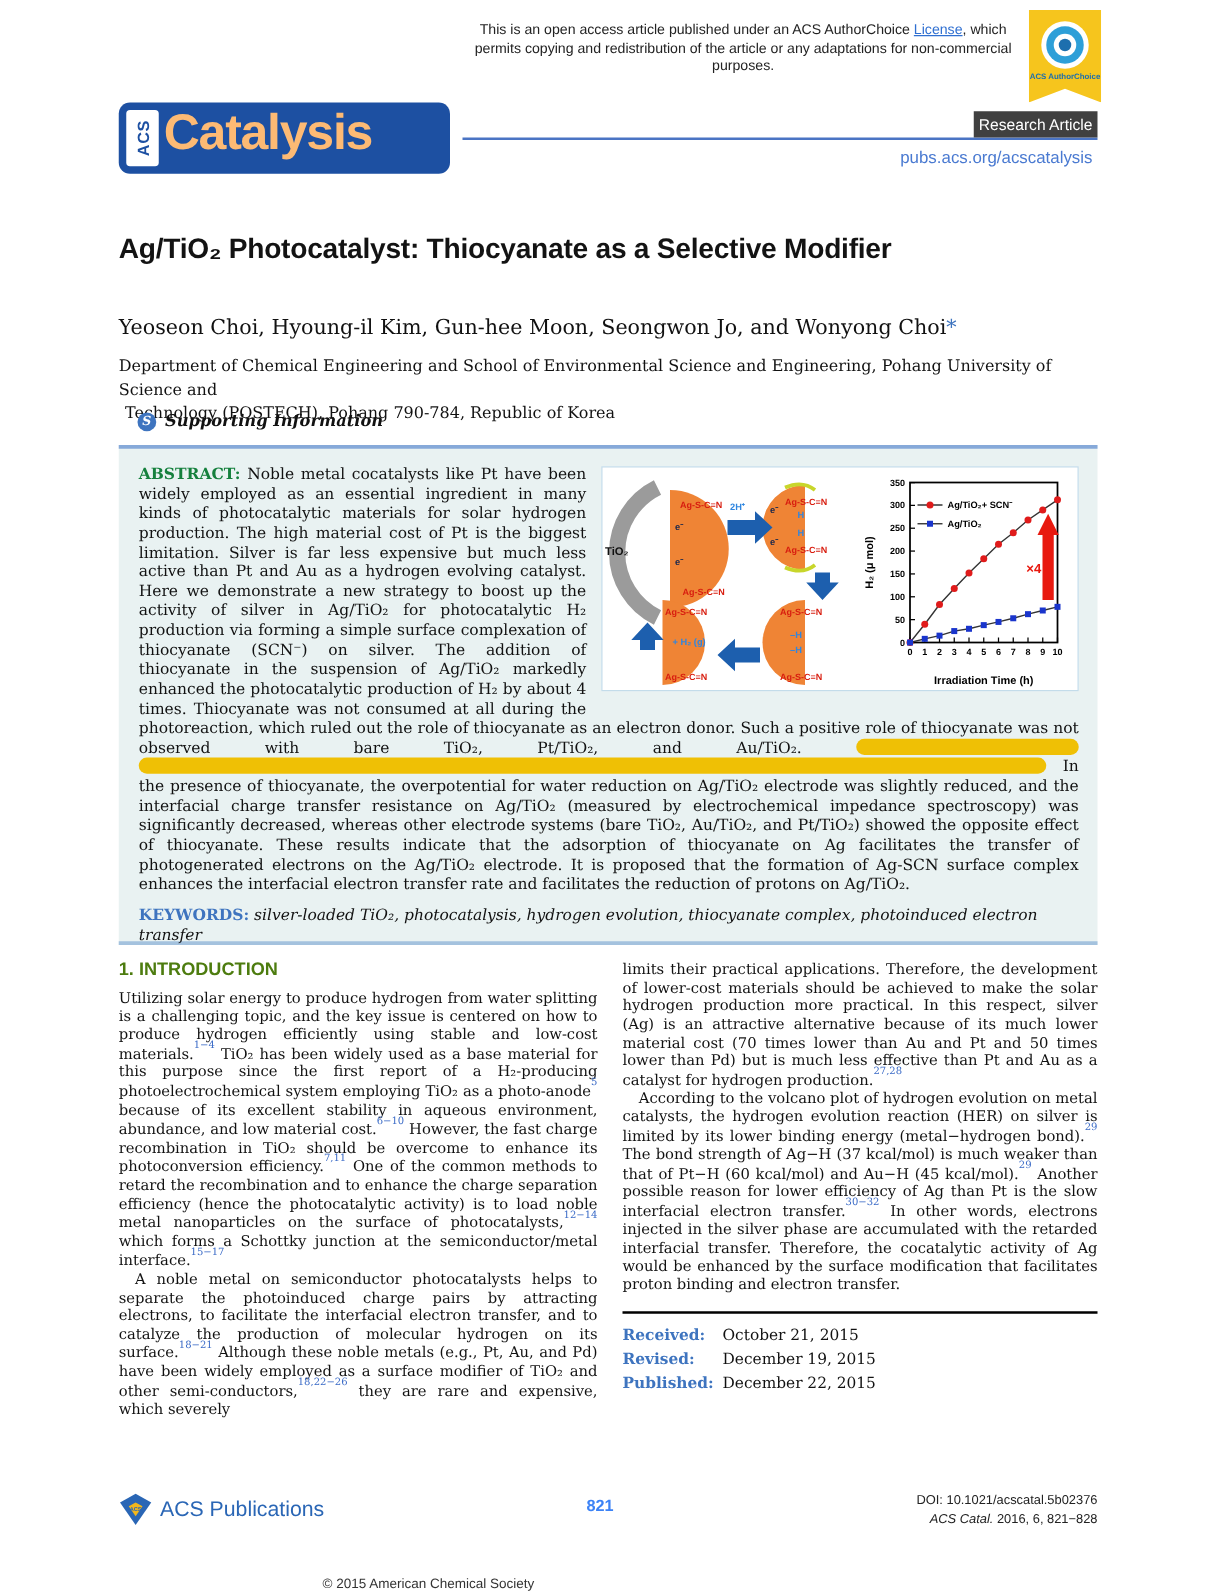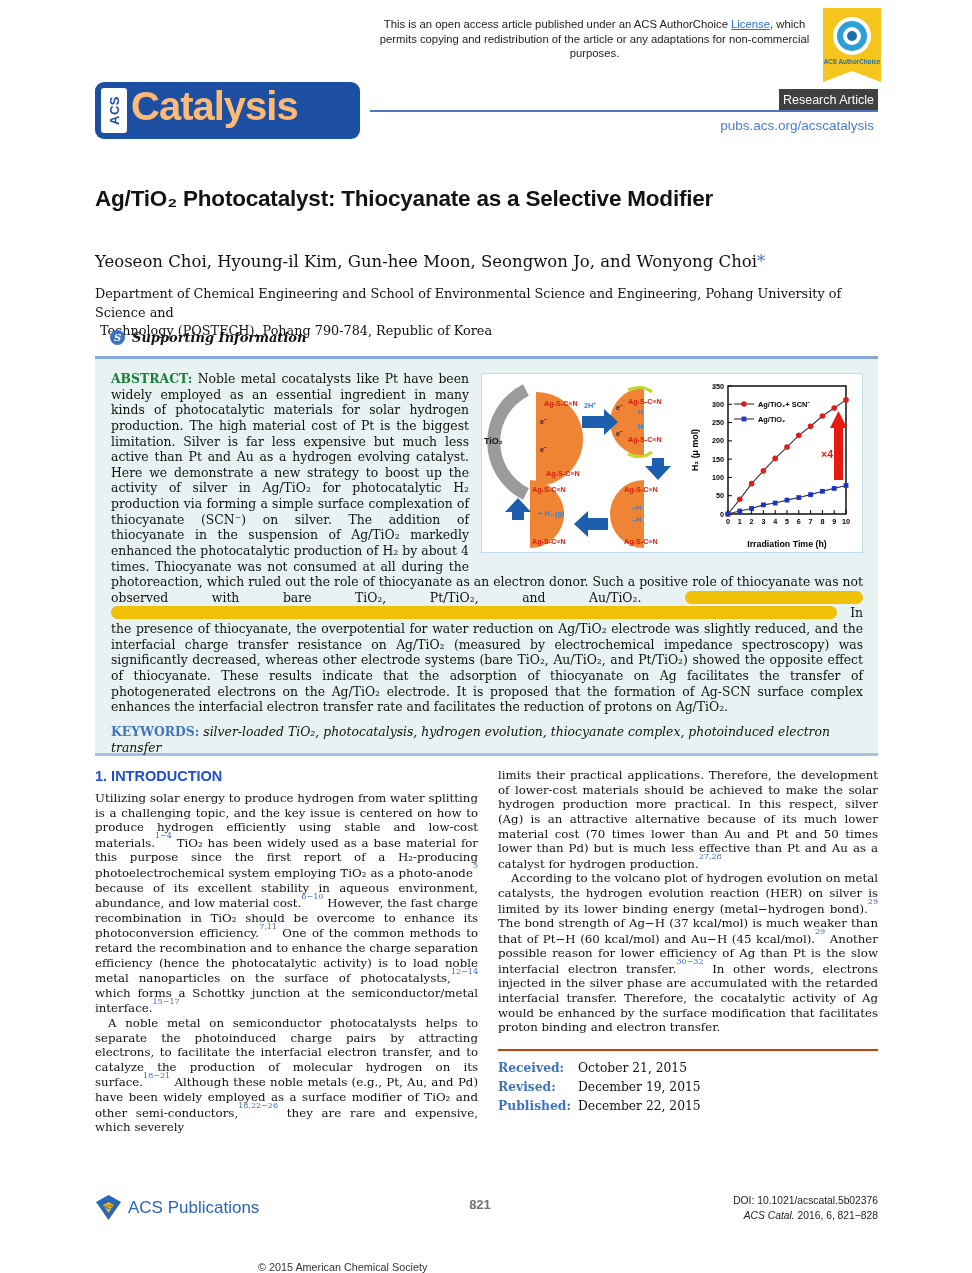--- a/index.html
+++ b/index.html
@@ -61,37 +61,37 @@
   .redact1{width:178px;}
   .redact2{width:726px;}
   .keywords{margin-top:9px;font-size:12.4px;line-height:1.3;text-align:left;}
   .kw-label{color:#3e74bf;font-weight:bold;}
   .kw-text{font-style:italic;}
 
   
   .body-cols{position:absolute;top:768px;left:95px;width:783px;display:flex;gap:20px;}
   .col{width:383px;}
   .col-r{width:380px;}
-  .sec-head{font-family:"Liberation Sans",sans-serif;font-weight:bold;font-size:14.5px;color:#1d4ed8;
+  .sec-head{font-family:"Liberation Sans",sans-serif;font-weight:bold;font-size:14.5px;color:#4d7c0f;
             margin:0 0 7px 0;}
   .para{font-size:11.8px;line-height:1.24;text-align:justify;margin:0;color:#111;}
   .para + .para{text-indent:13px;}
   sup.ref{color:#3b6bc7;font-size:68%;position:relative;top:-0.45em;}
 
-  .dates-box{margin-top:14px;border-top:2px solid #c2410c;padding-top:8px;}
+  .dates-box{margin-top:14px;border-top:2px solid #000000;padding-top:8px;}
   .date-row{font-size:12.3px;line-height:1.45;}
   .date-label{color:#3e74bf;font-weight:bold;display:inline-block;width:80px;}
 
   
   .footer-logo{position:absolute;top:1194px;left:95px;display:flex;align-items:center;gap:6px;cursor:pointer;}
   .footer-logo-text{font-family:"Liberation Sans",sans-serif;font-size:17px;color:#2a66b5;}
   .copyright{position:absolute;top:1261px;left:258px;font-family:Liberation Sans, sans-serif;
              font-size:10.8px;color:#333;}
   .page-num{position:absolute;top:1197px;left:0;width:960px;text-align:center;
-            font-family:"Liberation Sans",sans-serif;font-weight:bold;font-size:13px;color:#737373;}
+            font-family:"Liberation Sans",sans-serif;font-weight:bold;font-size:13px;color:#3b82f6;}
   .doi{position:absolute;top:1194px;right:94px;text-align:right;
        font-family:"Liberation Sans",sans-serif;font-size:10.3px;line-height:1.45;color:#222;}
   .doi .it{font-style:italic;}
 
   
   .sch-red{fill:#d81e10;font-weight:bold;font-family:"Liberation Sans",sans-serif;font-size:7.2px;}
   .sch-blue{fill:#2f86e0;font-weight:bold;font-family:"Liberation Sans",sans-serif;font-size:7.4px;}
   .sch-dark{fill:#13254d;font-weight:bold;font-family:"Liberation Sans",sans-serif;font-size:7.4px;}
   .sch-black{fill:#111;font-weight:bold;font-family:"Liberation Sans",sans-serif;font-size:9px;}
 </style>

